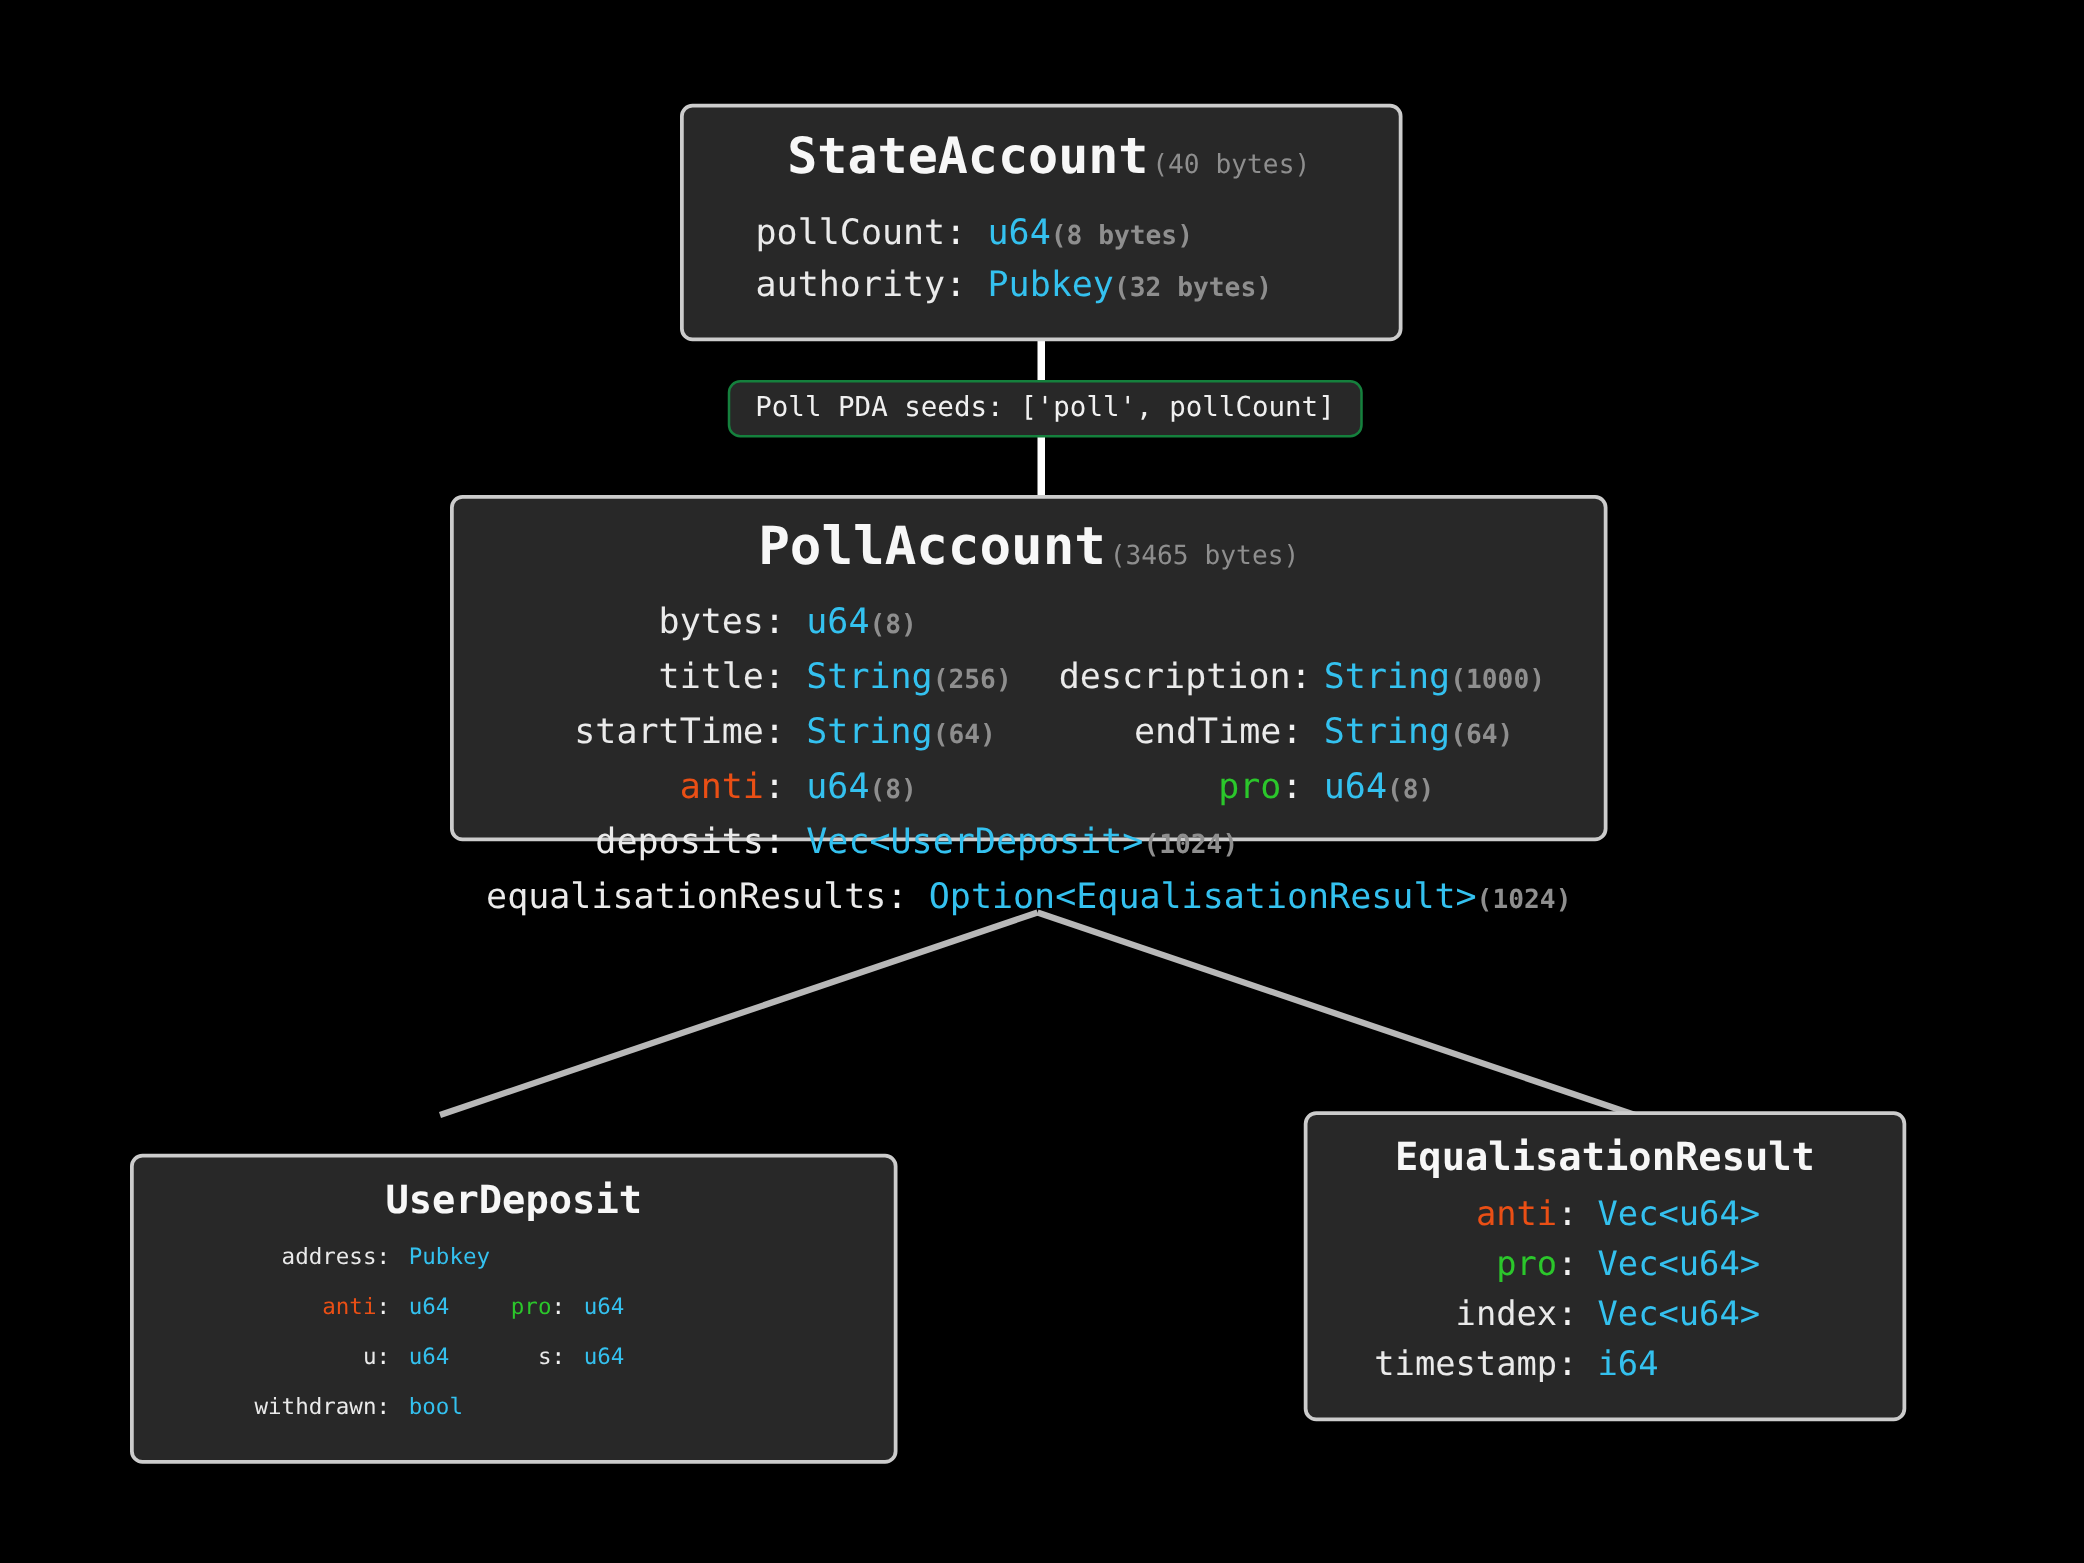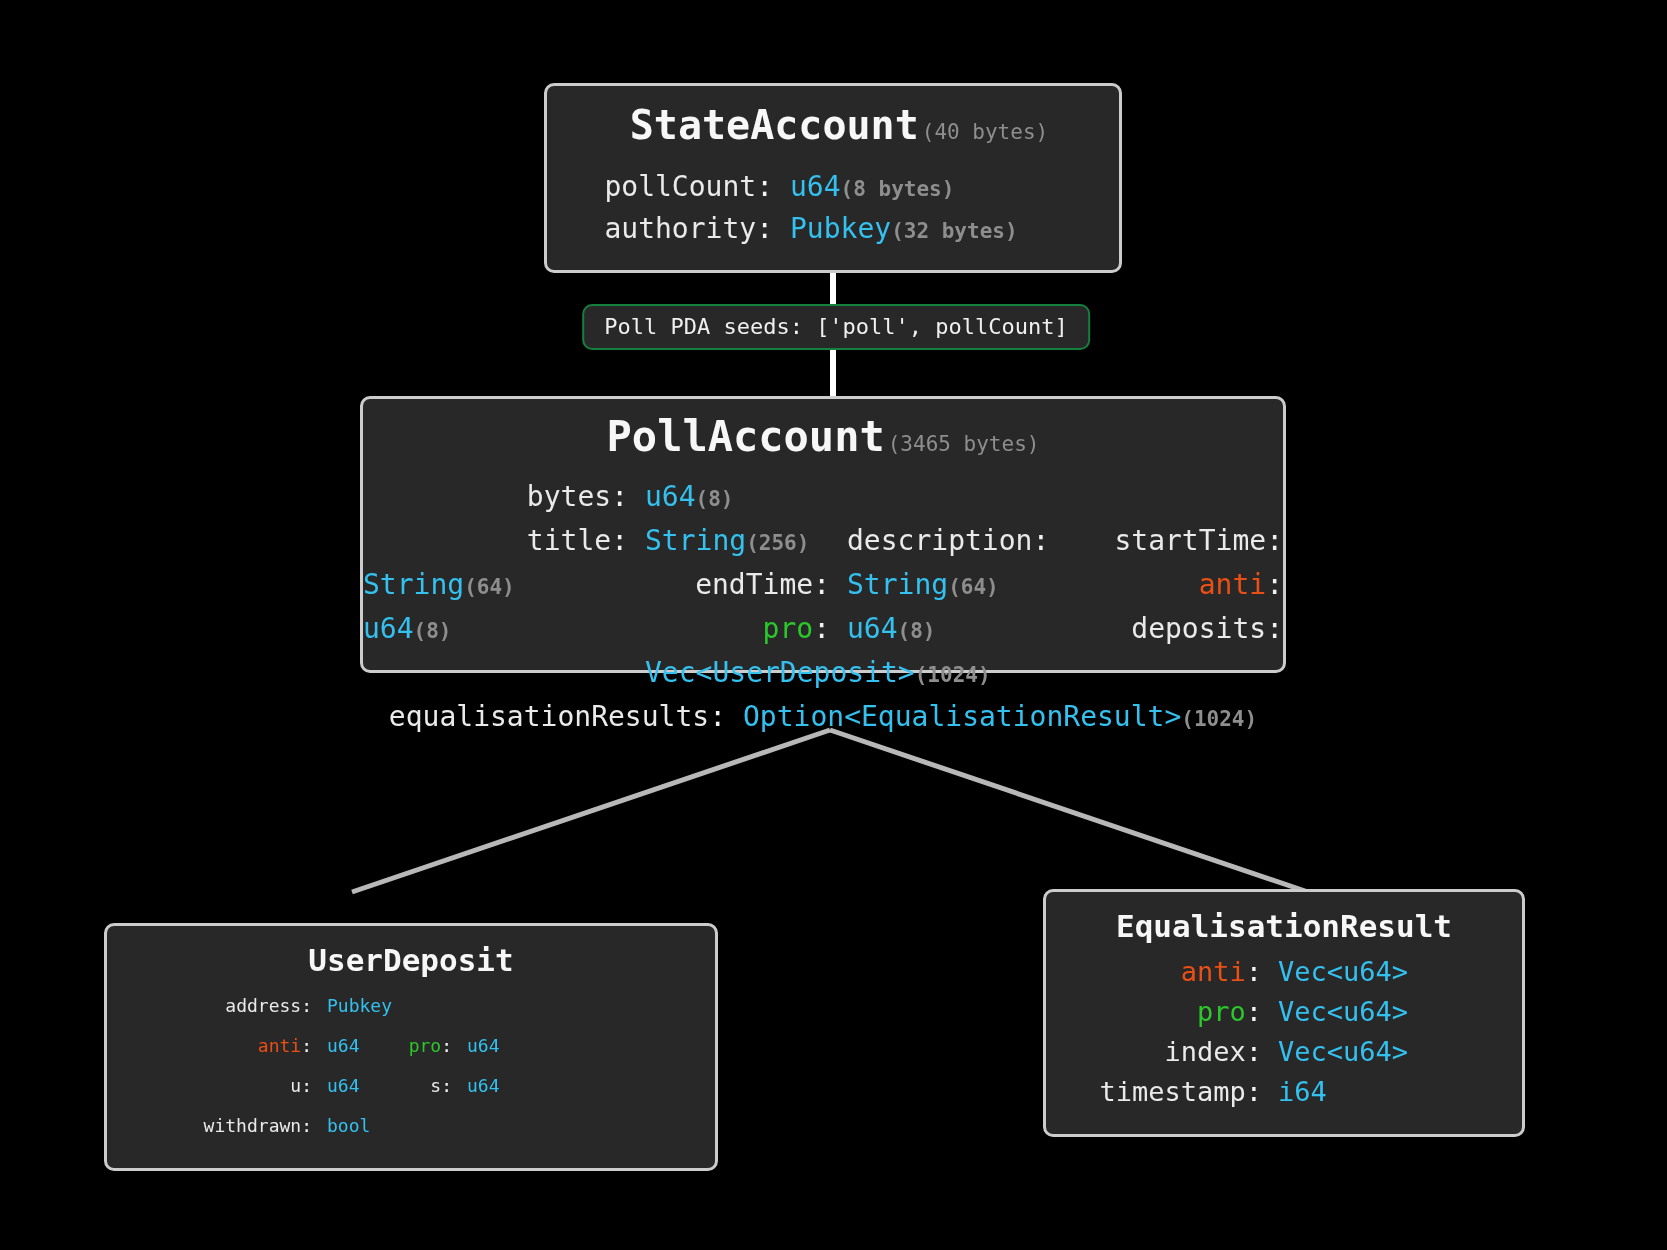--- a/index.html
+++ b/index.html
@@ -87,20 +87,21 @@
       <span>PollAccount</span><span class="title-note">(3465 bytes)</span>
     </div>
     <div class="fields pa-grid">
 
       <div class="lbl"><span>bytes</span><span class="colon">:</span></div>
       <div class="val span-rest"><span class="typ">u64</span><span class="note">(8)</span></div>
 
       <div class="lbl"><span>title</span><span class="colon">:</span></div>
       <div class="val"><span class="typ">String</span><span class="note">(256)</span></div>
       <div class="lbl"><span>description</span><span class="colon">:</span></div>
+      <div class="val"><span class="typ">String</span><span class="note">(1000)</span></div>
 
       <div class="lbl"><span>startTime</span><span class="colon">:</span></div>
       <div class="val"><span class="typ">String</span><span class="note">(64)</span></div>
       <div class="lbl"><span>endTime</span><span class="colon">:</span></div>
       <div class="val"><span class="typ">String</span><span class="note">(64)</span></div>
 
       <div class="lbl"><span class="c-anti">anti</span><span class="colon">:</span></div>
       <div class="val"><span class="typ">u64</span><span class="note">(8)</span></div>
       <div class="lbl"><span class="c-pro">pro</span><span class="colon">:</span></div>
       <div class="val"><span class="typ">u64</span><span class="note">(8)</span></div>

